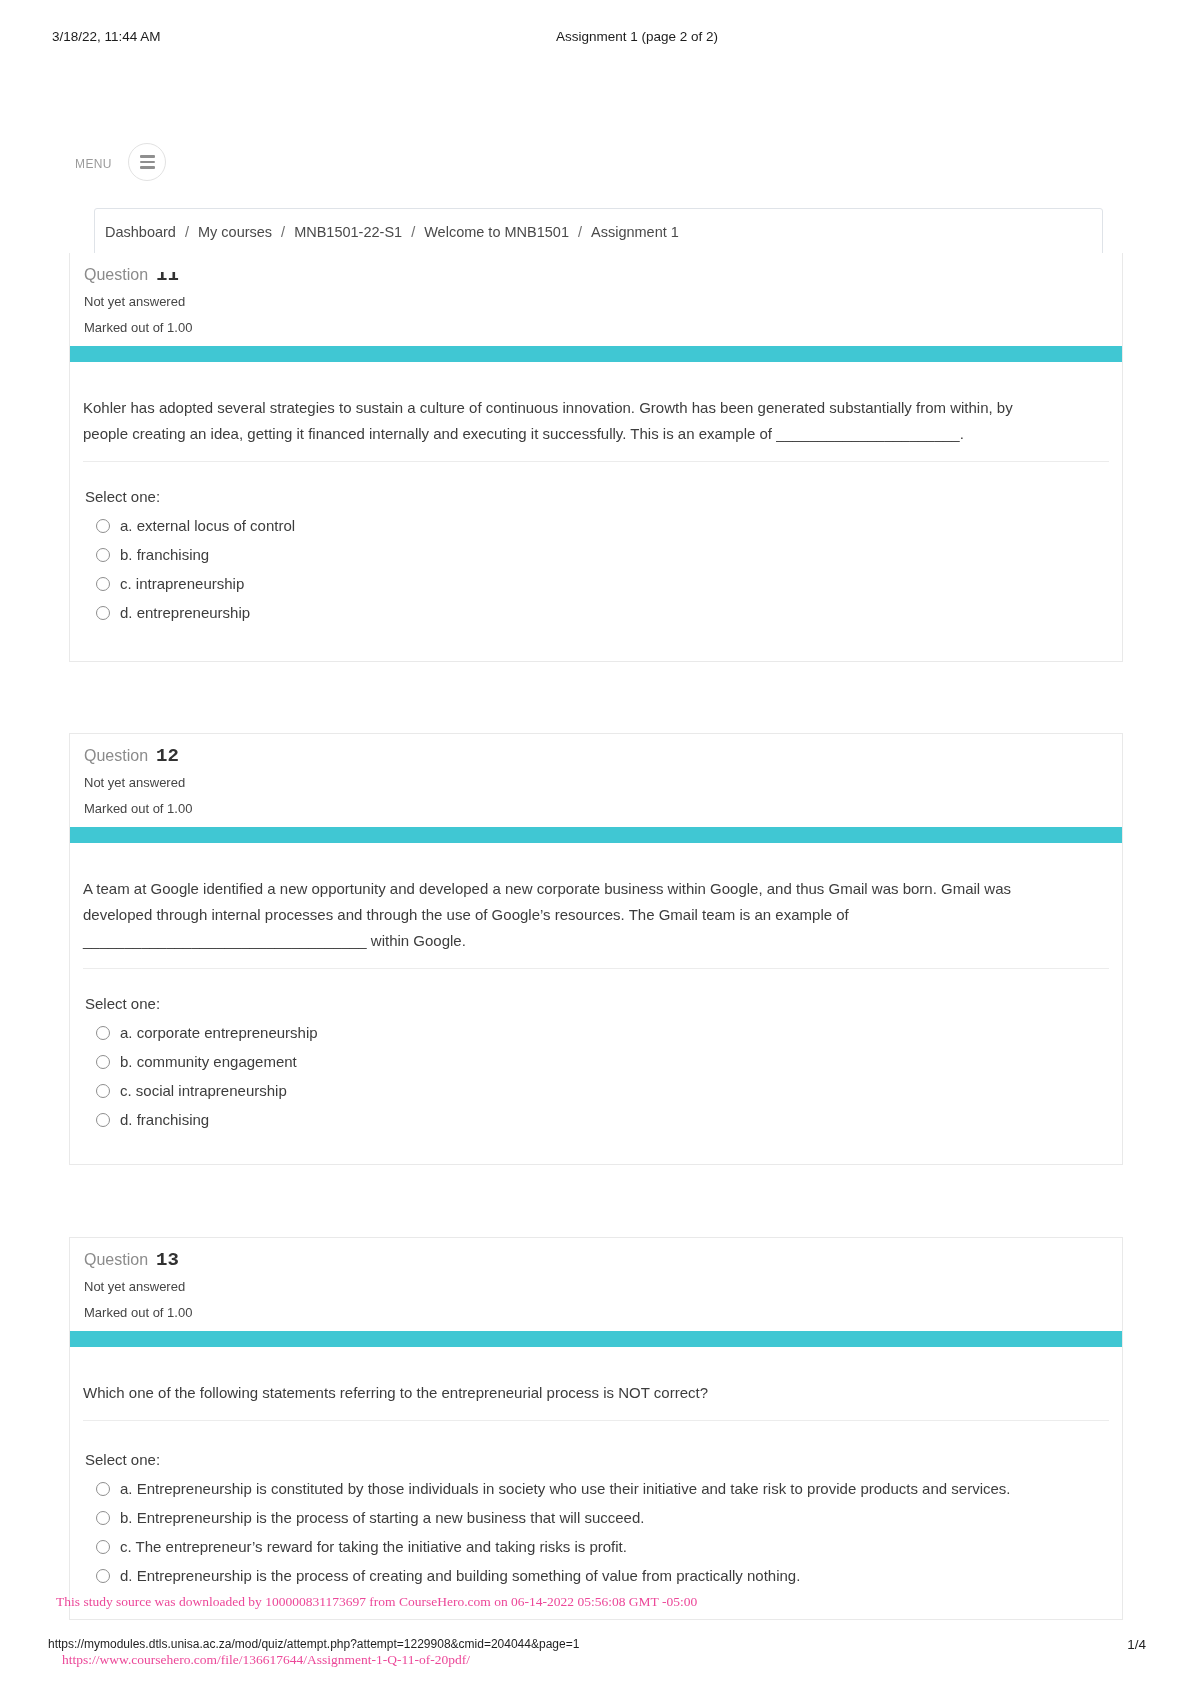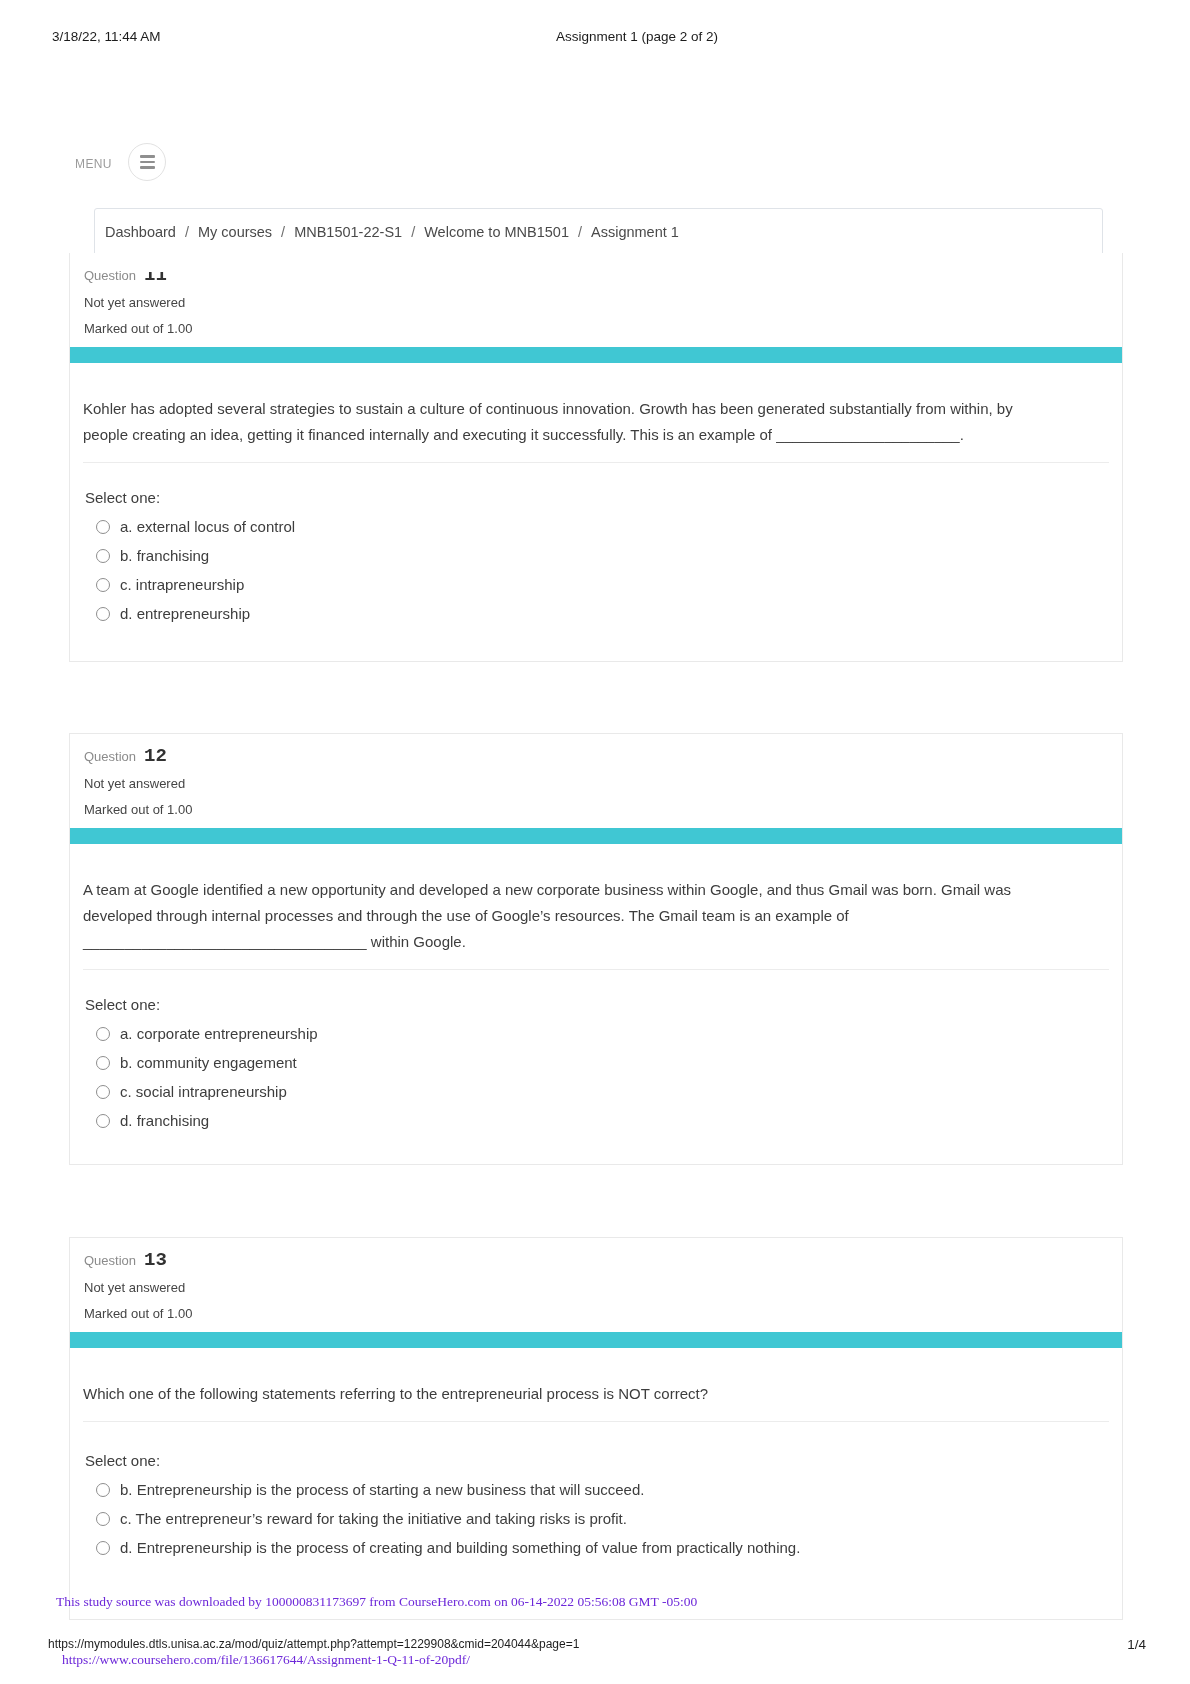--- a/index.html
+++ b/index.html
@@ -8,21 +8,21 @@
     position:relative; width:1190px; height:1684px; margin:0 auto;
     background:#ffffff; overflow:hidden;
     font-family:"Liberation Sans","DejaVu Sans",sans-serif;
     color:#3d3d3d;
   }
   
   .hdr-ts { position:absolute; left:52px; top:29px; font-size:13.5px; color:#1c1c1c;text-align:center; }
   .hdr-title { position:absolute; left:556px; top:29px; font-size:13.5px; color:#1c1c1c; }
   .footer-url { position:absolute; left:48px; top:1637px; font-size:12px; color:#1f1f1f; }
   .footer-page { position:absolute; right:44px; top:1637px; font-size:13.5px; color:#1f1f1f; }
-  .serif-note { font-family:"Liberation Serif","DejaVu Serif",serif; color:#6d28d9; }
+  .serif-note { font-family:"Liberation Serif","DejaVu Serif",serif; color:#ec4899; }
   .download-note { position:absolute; left:56px; top:1594px; font-size:13.5px; }
   .source-url { position:absolute; left:62px; top:1652px; font-size:13.5px; }
   
   .menu-label { position:absolute; left:75px; top:157px; font-size:12px; color:#9b9b9b; letter-spacing:.4px; }
   .menu-circle {
     position:absolute; left:128px; top:143px; width:38px; height:38px;
     border:1px solid #e2e2e2; border-radius:50%; background:#fff;
     display:flex; flex-direction:column; align-items:center; justify-content:center; gap:3px;
     cursor:pointer;
   }
@@ -40,21 +40,21 @@
   
   .qcard {
     position:absolute; left:69px; width:1054px; background:#fff;
     border:1px solid #e9e9e9;
   }
   .qcard.q11 { top:253px; height:409px; border-top:none; }
   .qcard.q12 { top:733px; height:432px; }
   .qcard.q13 { top:1237px; height:383px; }
   .qinfo { padding:13px 14px 0; }
   .qlabel-row { display:flex; align-items:baseline; gap:8px; line-height:18px; }
-  .qlabel { font-size:13px; color:#8b8b8b; }
+  .qlabel { font-size:16px; color:#8b8b8b; }
   .qnumber { font-size:19px; font-weight:700; color:#323232;font-family:Liberation Mono, monospace; }
   .q11 .qnumber { clip-path: inset(6px 0 0 0); }
   .qstatus, .qmarks { margin-top:10px; font-size:13px; color:#454545; line-height:16px; }
   .qbar { margin-top:10px; height:16px; background:var(--accent,#40c7d3); }
   .qcontent { padding:33px 13px 0; font-size:15px; }
   .qprompt { line-height:26px; color:#3d3d3d; white-space:pre-line; }
   .qdivider { border-top:1px solid #ececec; margin-top:14px; }
   .select-label { margin-top:25px; margin-left:2px; line-height:20px; color:#3d3d3d; }
   .q13 .select-label { margin-top:29px; }
   .option { display:flex; align-items:center; margin-top:9px; line-height:20px; color:#3d3d3d; cursor:pointer; }
@@ -169,20 +169,24 @@
       <div class="qstatus">Not yet answered</div>
       <div class="qmarks">Marked out of 1.00</div>
     </div>
     <div class="qbar"></div>
     <div class="qcontent">
       <div class="qprompt">Which one of the following statements referring to the entrepreneurial process is NOT correct?</div>
       <div class="qdivider"></div>
       <div class="select-label">Select one:</div>
       <div class="option">
         <span class="radio"></span>
+        <span>a. Entrepreneurship is constituted by those individuals in society who use their initiative and take risk to provide products and services.</span>
+      </div>
+      <div class="option">
+        <span class="radio"></span>
         <span>b. Entrepreneurship is the process of starting a new business that will succeed.</span>
       </div>
       <div class="option">
         <span class="radio"></span>
         <span>c. The entrepreneur’s reward for taking the initiative and taking risks is profit.</span>
       </div>
       <div class="option">
         <span class="radio"></span>
         <span>d. Entrepreneurship is the process of creating and building something of value from practically nothing.</span>
       </div>

